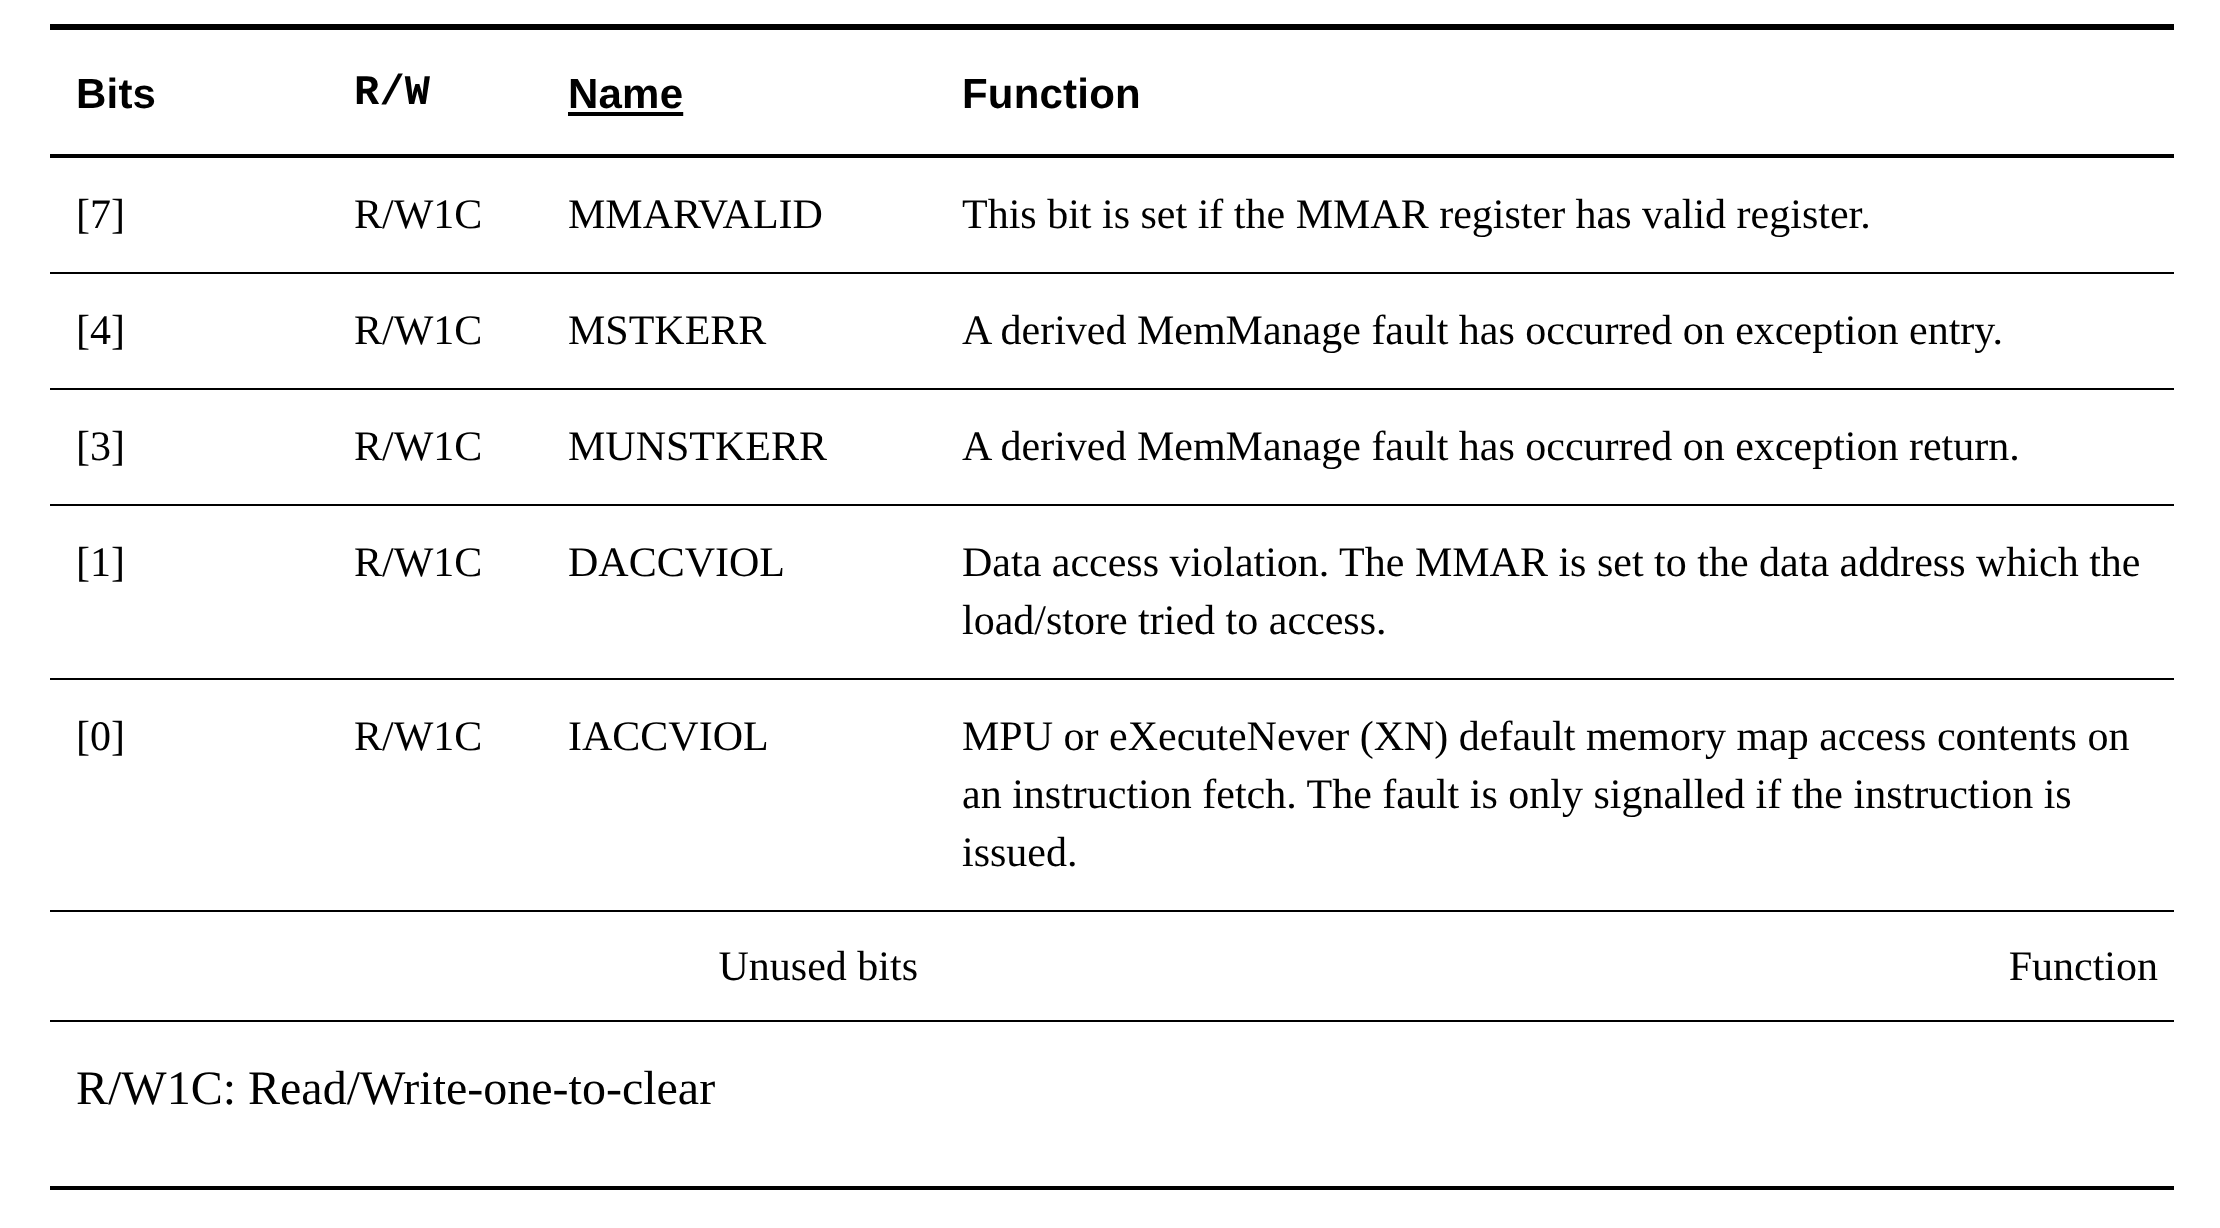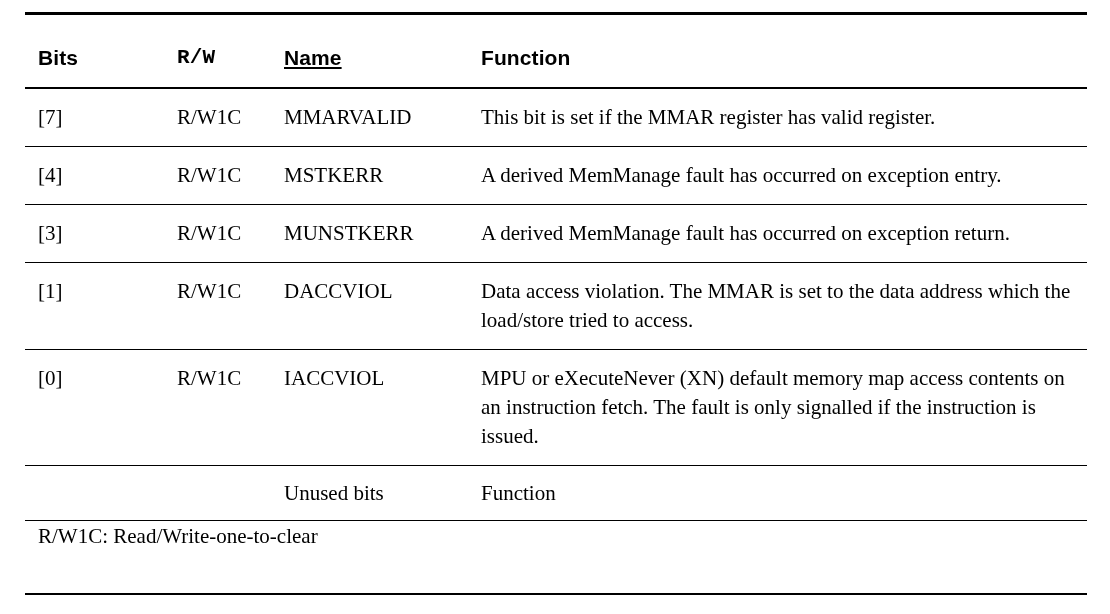--- a/index.html
+++ b/index.html
@@ -21,21 +21,21 @@
     position: relative;
     width: 1110px;
     height: 614px;
     background: #ffffff;
   }
 
   
   .reg-table {
     position: absolute;
     left: 25px;
-    top: 28px;
+    top: 18px;
     width: 1062px;
     border-collapse: collapse;
     table-layout: fixed;
   }
 
   .reg-table col.c-bits     { width: 132px; }
   .reg-table col.c-rw       { width: 108px; }
   .reg-table col.c-name     { width: 194px; }
   .reg-table col.c-function { width: 628px; }
 
@@ -86,29 +86,30 @@
   }
   .reg-table tbody td.d-bits     { padding-left: 13px; white-space: nowrap; }
   .reg-table tbody td.d-rw       { padding-left: 20px; white-space: nowrap; }
   .reg-table tbody td.d-name     { padding-left: 19px; white-space: nowrap; }
   .reg-table tbody td.d-function { padding-left: 22px; padding-right: 8px; }
 
   
   tr.row-unused td {
     padding-top: 13px;
     padding-bottom: 12px;
+    text-align: right;
   }
 
   
   tr.row-footnote td {
-    padding-top: 1px;
+    padding-top: 20px;
     padding-bottom: 14px;
     padding-left: 13px;
     border-bottom: none;
-    font-size: 21px;
+    font-size: 24px;
     white-space: nowrap;
   }
 </style>
 </head>
 <body>
 
 <div class="page">
 
   <div class="rule-top"></div>
 

